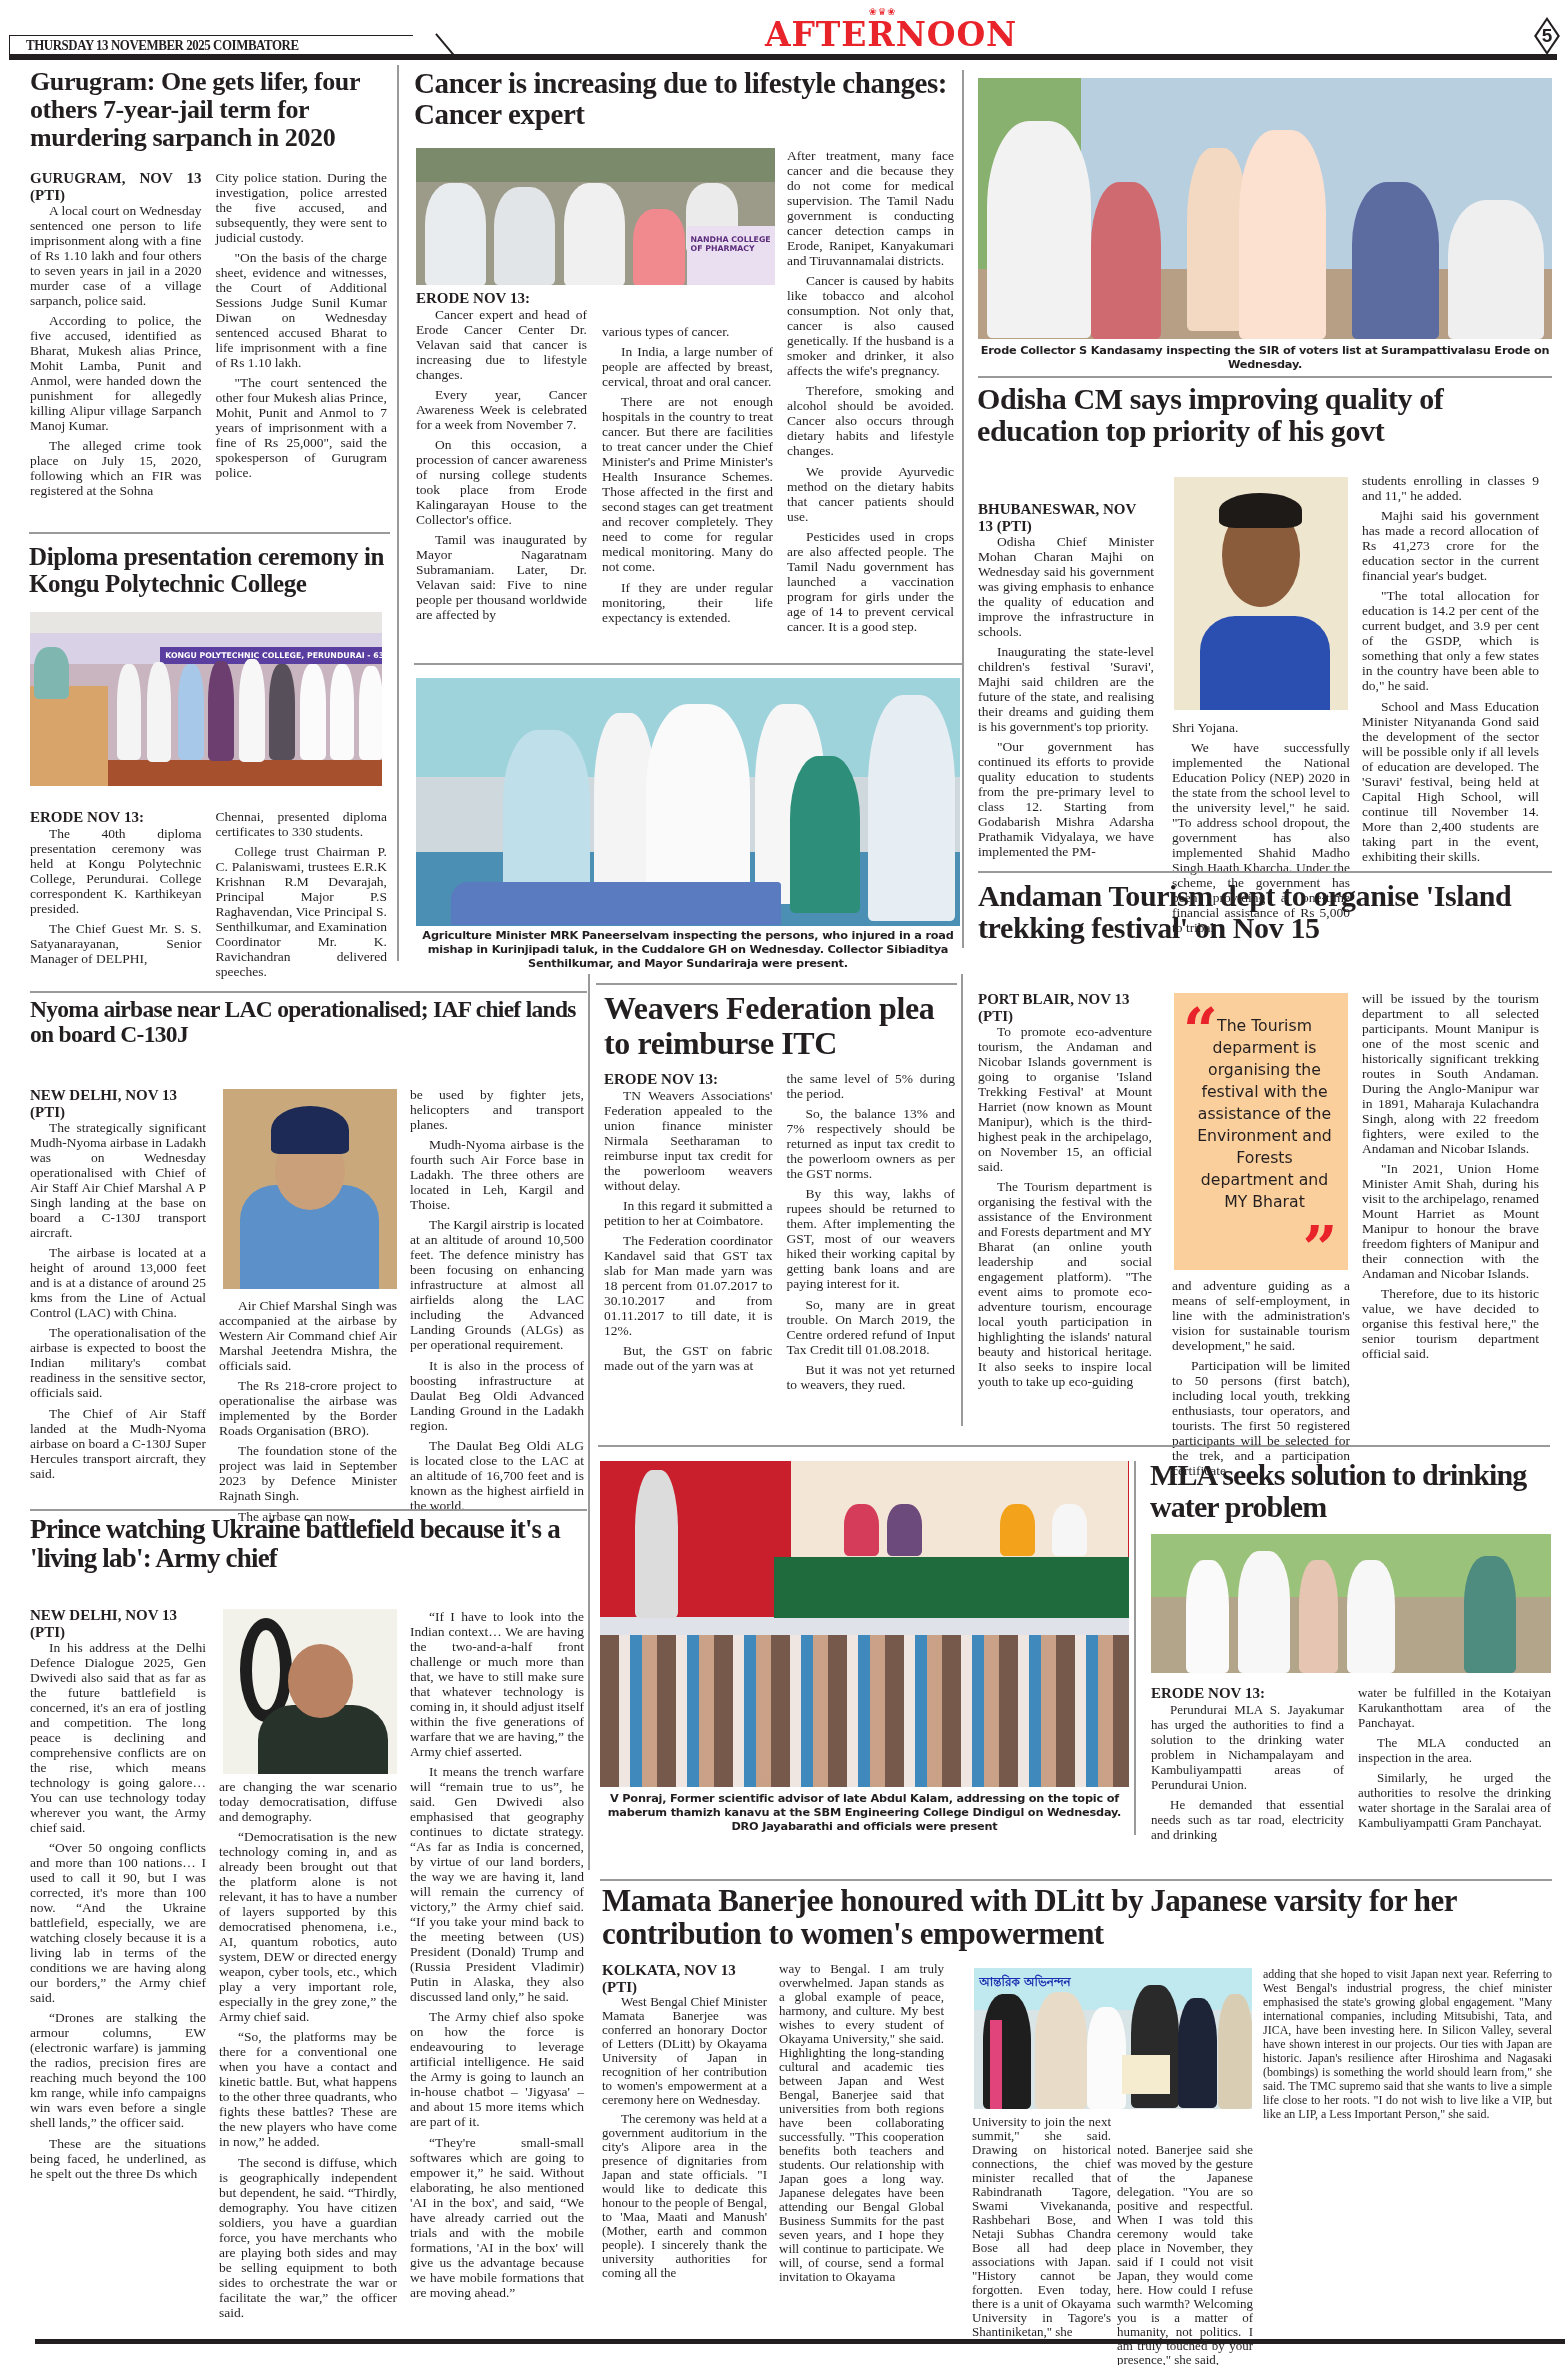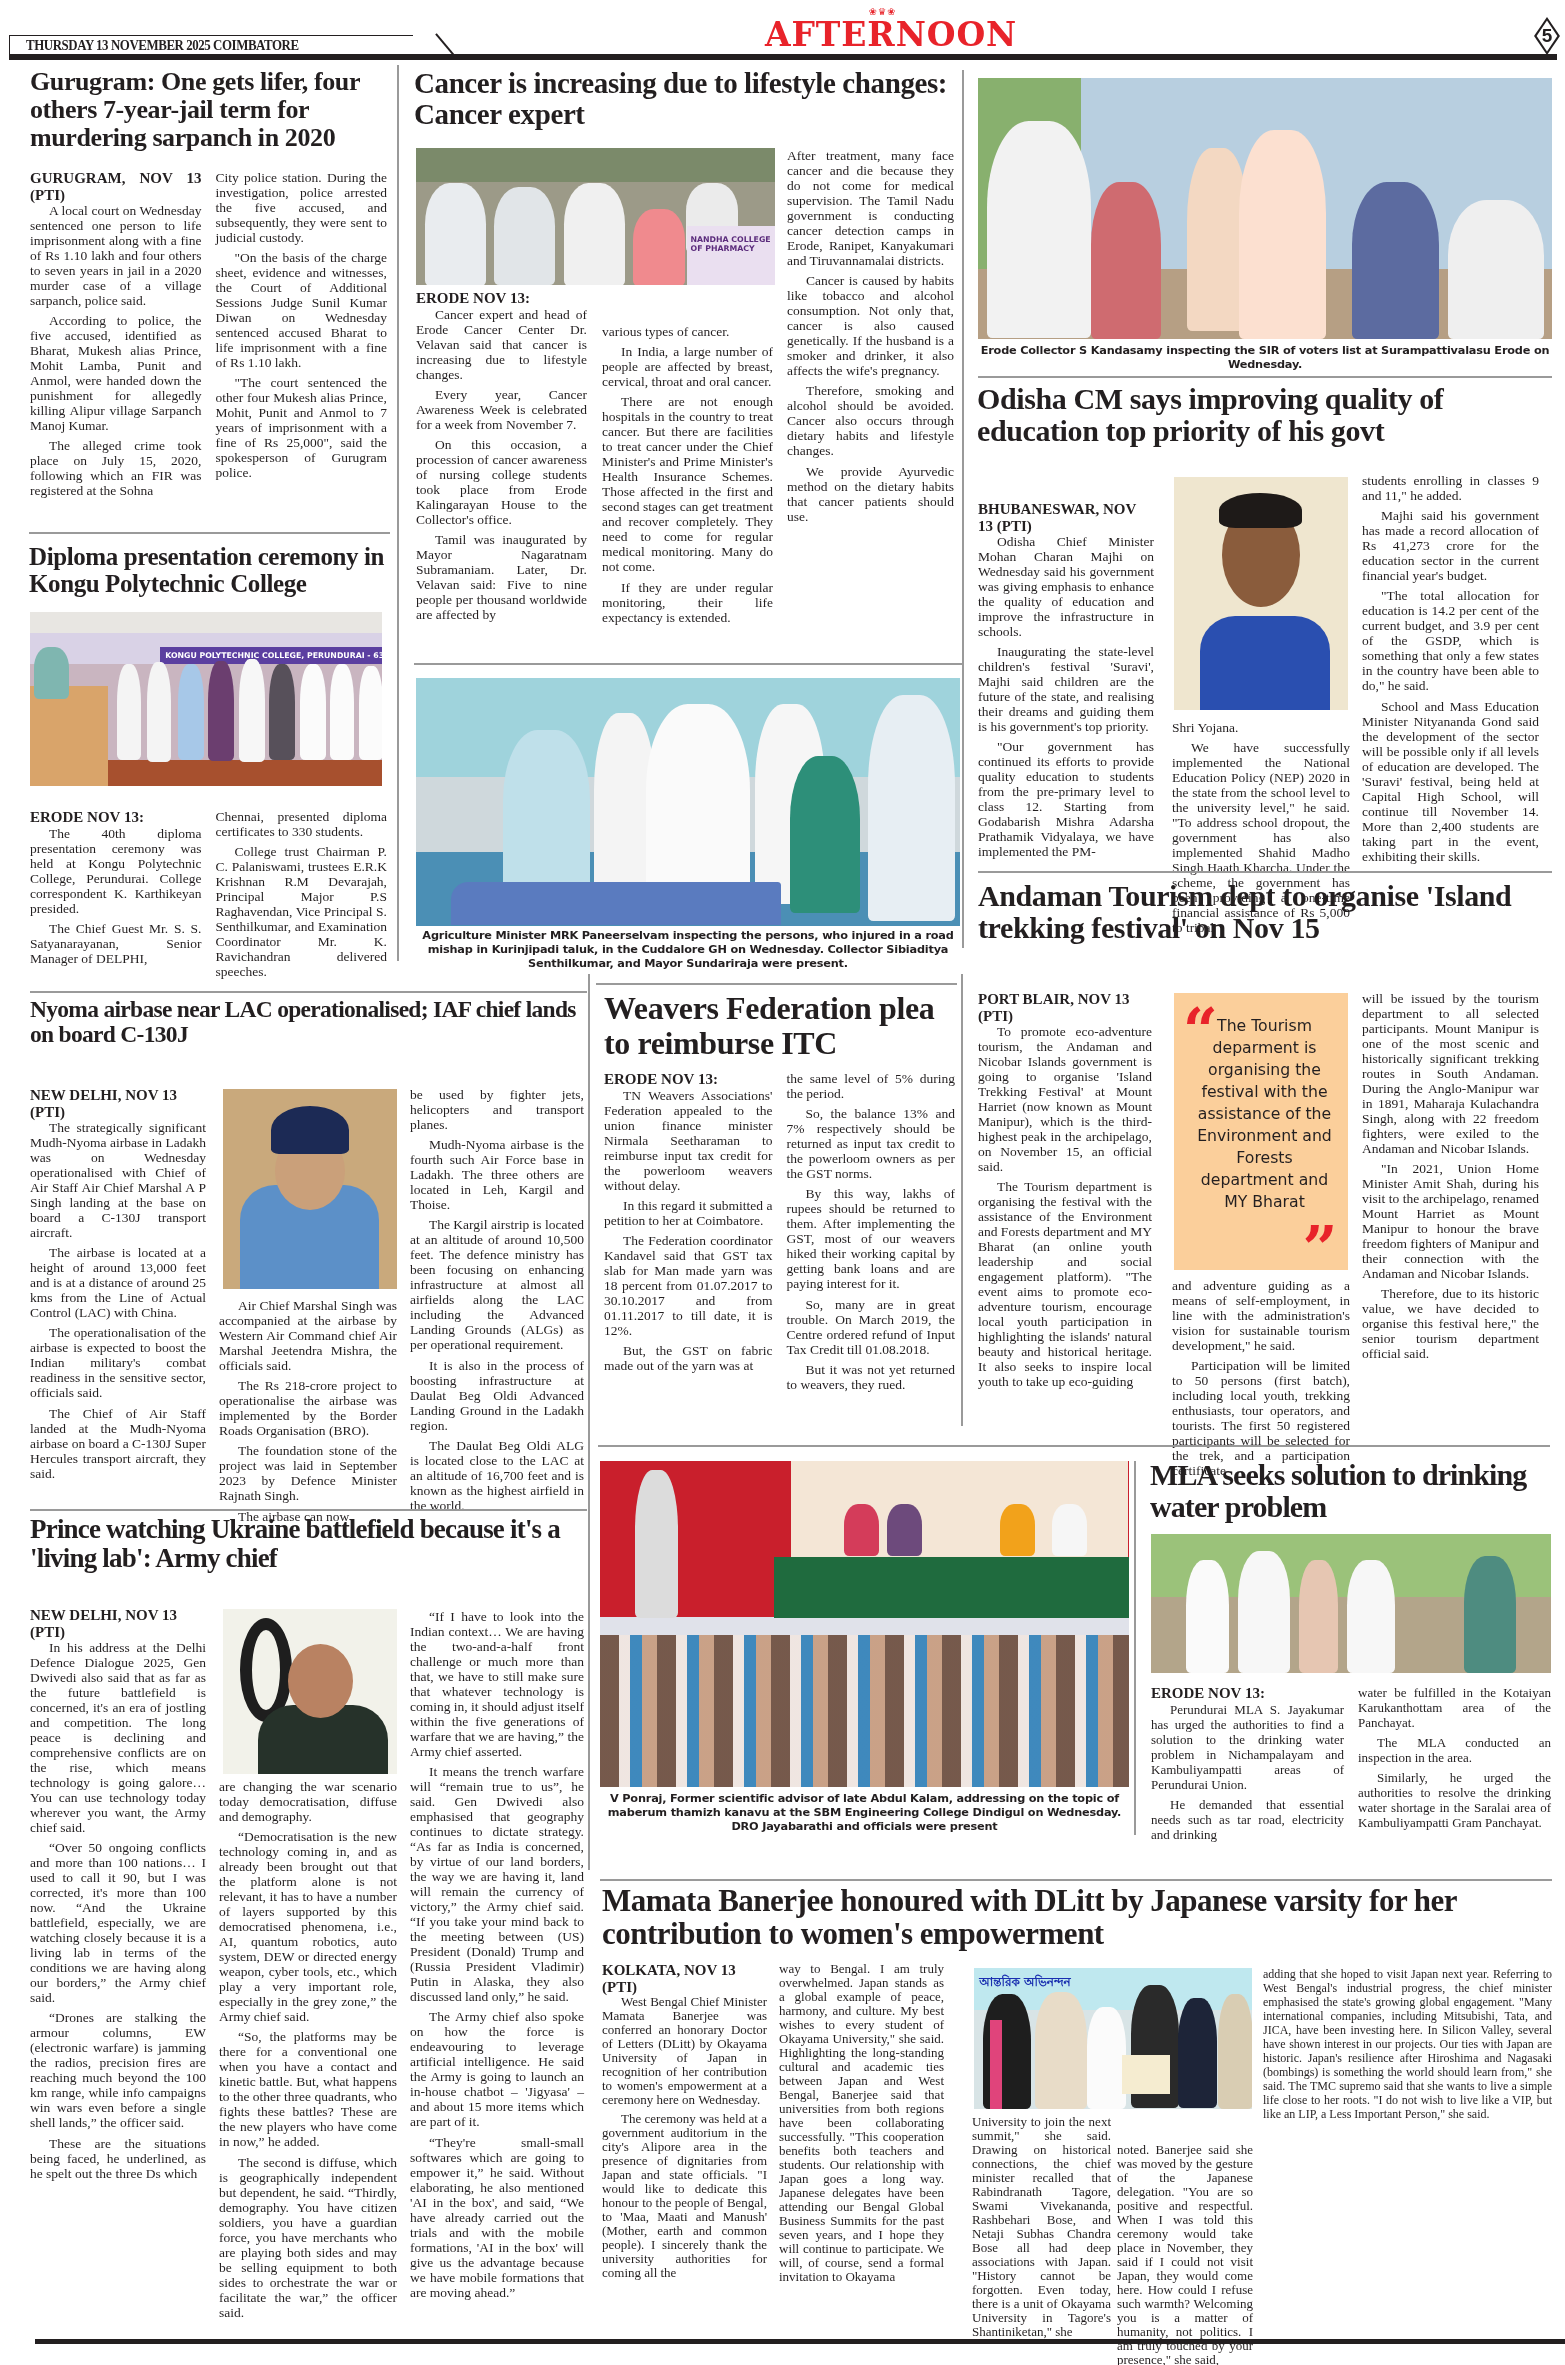--- a/index.html
+++ b/index.html
@@ -141,20 +141,21 @@
     <p style="text-indent:0">various types of cancer.</p>
     <p>In India, a large number of people are affected by breast, cervical, throat and oral cancer.</p>
     <p>There are not enough hospitals in the country to treat cancer. But there are facilities to treat cancer under the Chief Minister's and Prime Minister's Health Insurance Schemes. Those affected in the first and second stages can get treatment and recover completely. They need to come for regular medical monitoring. Many do not come.</p>
     <p>If they are under regular monitoring, their life expectancy is extended.</p>
   </div>
   <div class="block col" style="left:787px;top:148px;width:167px;">
     <p style="text-indent:0">After treatment, many face cancer and die because they do not come for medical supervision. The Tamil Nadu government is conducting cancer detection camps in Erode, Ranipet, Kanyakumari and Tiruvannamalai districts.</p>
     <p>Cancer is caused by habits like tobacco and alcohol consumption. Not only that, cancer is also caused genetically. If the husband is a smoker and drinker, it also affects the wife's pregnancy.</p>
     <p>Therefore, smoking and alcohol should be avoided. Cancer also occurs through dietary habits and lifestyle changes.</p>
     <p>We provide Ayurvedic method on the dietary habits that cancer patients should use.</p>
+    <p>Pesticides used in crops are also affected people. The Tamil Nadu government has launched a vaccination program for girls under the age of 14 to prevent cervical cancer. It is a good step.</p>
   </div>
 </article>
 <div class="hrule" style="left:414px;top:663px;width:548px;"></div>
 
 <figure>
   <div class="photo" style="left:416px;top:678px;width:544px;height:248px;">
     <div class="ph-bg" style="background:linear-gradient(#9fd3dc 0 40%, #cfd8dc 40% 70%, #4b8fb5 70%);"></div>
     <div class="person" style="left:87px;top:52px;width:87px;height:174px;background:#bfe0ea;"></div>
     <div class="person" style="left:178px;top:35px;width:61px;height:191px;background:#f4f4f4;"></div>
     <div class="person" style="left:230px;top:26px;width:104px;height:217px;background:#fafafa;"></div>

